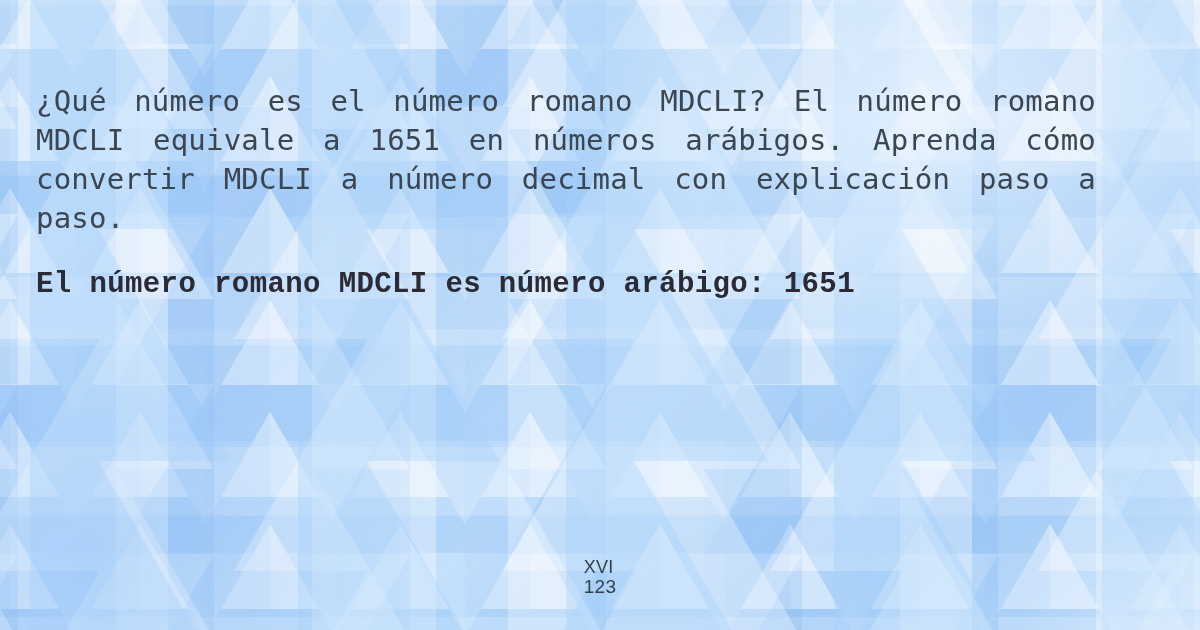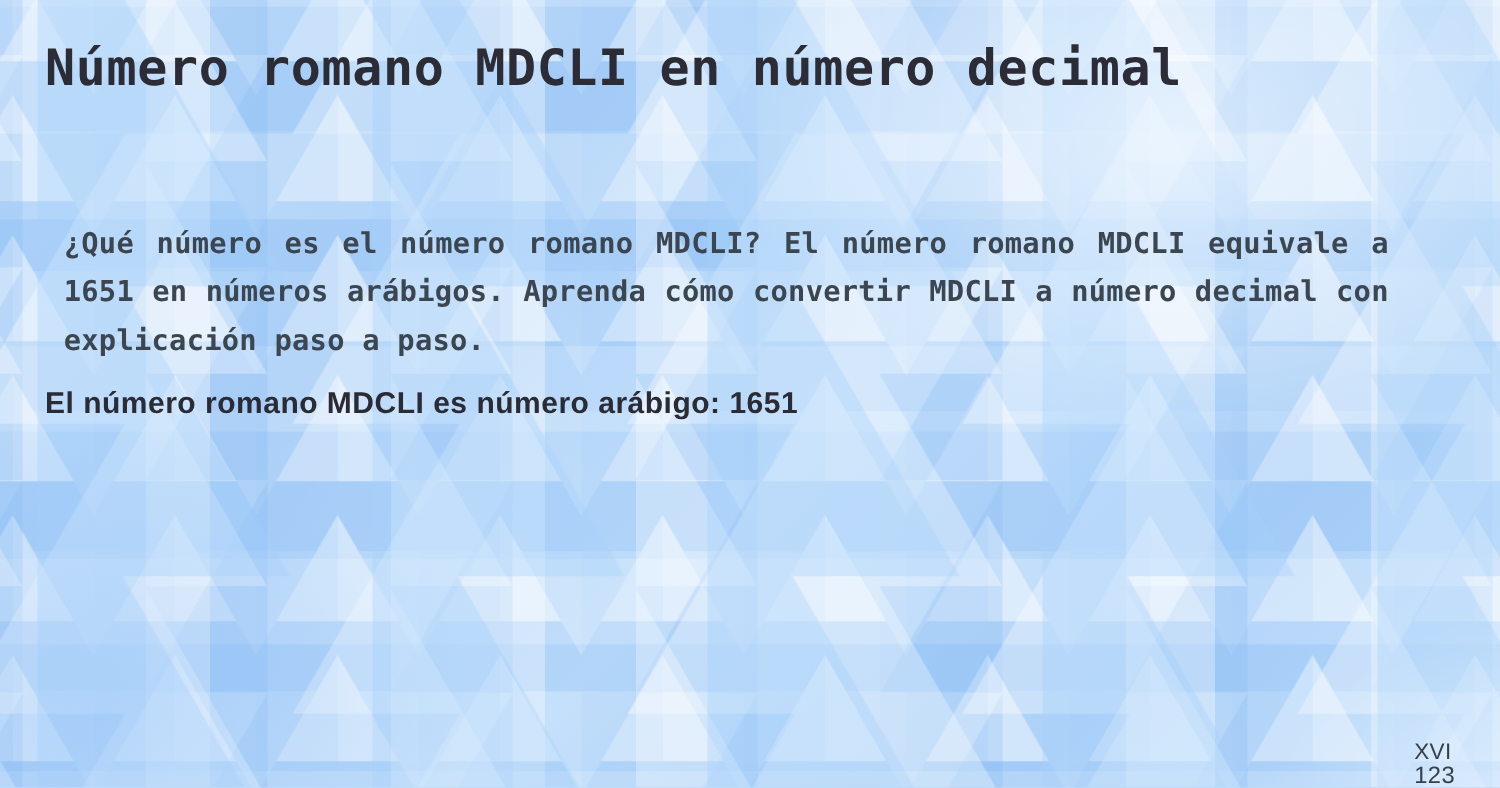--- a/index.html
+++ b/index.html
@@ -86,48 +86,48 @@
     line-height: 1.18;
     color: #2c2c36;
     white-space: nowrap;
   }
 
   .body-block {
     margin-top: 82px;
   }
 
   .intro-paragraph {
-    margin: 15px;
-    font-family: "DejaVu Sans Mono", monospace;
-    font-size: 23px;
+    margin: 0;
+    font-family: "DejaVu Sans Mono", monospace;
+    font-size: 29px;
     line-height: 39px;
     letter-spacing: 0.2px;
     color: #3c4650;
     max-width: 1060px;
     text-align: justify;
-    font-weight: bold;
   }
 
   .result-line {
-    margin: 16px 0 0 0;
-    font-family: Liberation Sans, sans-serif;
-    font-size: 24px;
+    margin: 30px 0 0 0;
+    font-family: Liberation Mono, monospace;
+    font-size: 29px;
     font-weight: bold;
     letter-spacing: 0.4px;
     color: #2b2b35;
     white-space: nowrap;
   }
 
   .spacer { flex: 1 1 auto; }
 
   
   .footer {
     display: flex;
     align-items: center;
-    justify-content: flex-end;
+    justify-content: center;
+    padding-bottom: 34px;
   }
   .footer-left {
     display: flex;
     align-items: center;
     gap: 14px;
   }
   .roman-logo {
     display: flex;
     flex-direction: column;
     justify-content: center;
@@ -179,21 +179,20 @@
 
 <div class="canvas">
 
   <div class="poly-layer poly-a"></div>
   <div class="poly-layer poly-b"></div>
   <div class="poly-layer poly-c"></div>
   <div class="poly-layer poly-sheen"></div>
 
   <div class="content">
 
-    <h1 class="page-title">Número romano MDCLI en número decimal</h1>
 
     <div class="body-block">
       <p class="intro-paragraph">¿Qué número es el número romano MDCLI? El número romano MDCLI equivale a 1651 en números arábigos. Aprenda cómo convertir MDCLI a número decimal con explicación paso a paso.</p>
 
       <p class="result-line">El número romano MDCLI es número arábigo: 1651</p>
     </div>
 
     <div class="spacer"></div>
 
     <div class="footer">

